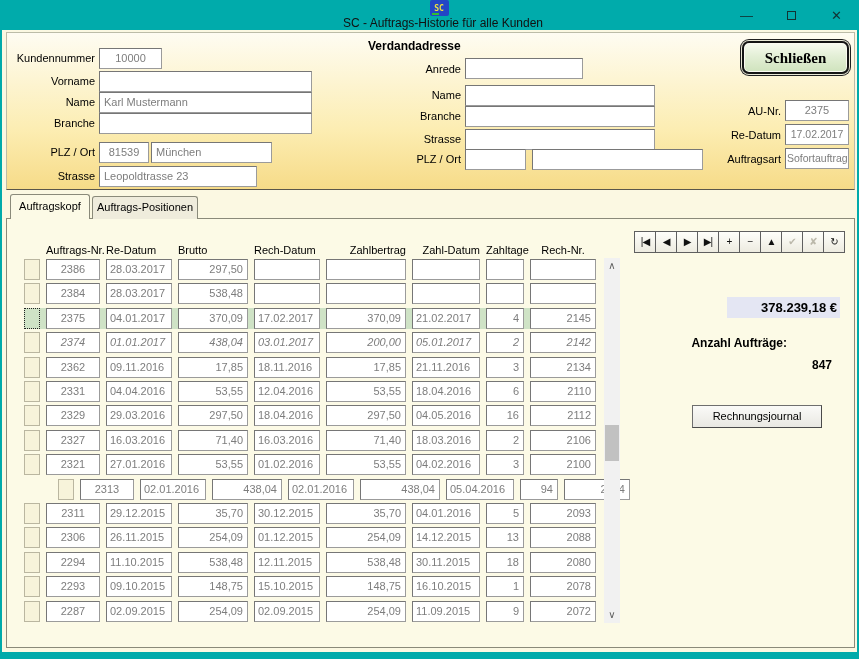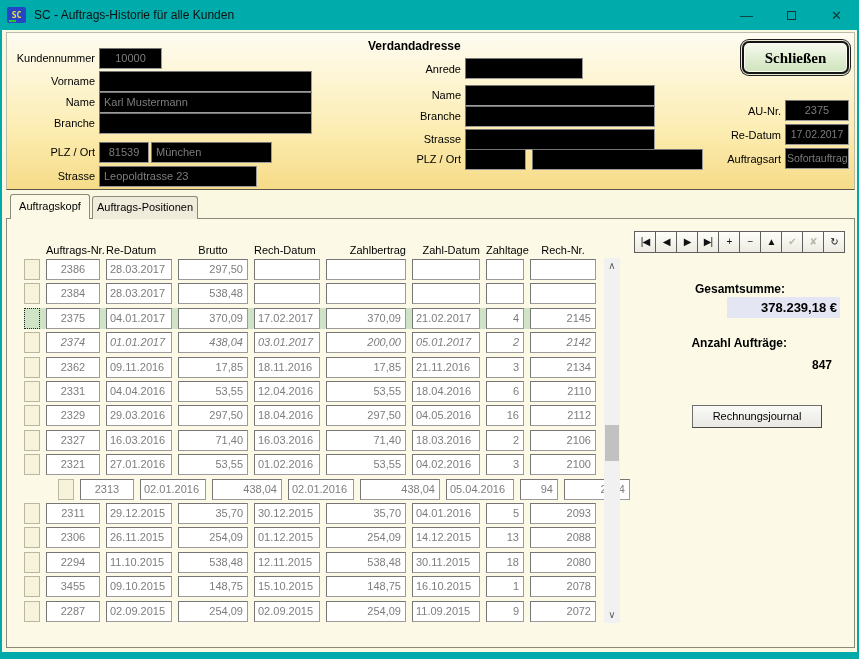--- a/index.html
+++ b/index.html
@@ -5,41 +5,41 @@
   * { margin:0; padding:0; box-sizing:border-box; }
   html,body { width:859px; height:659px; }
   body { font-family:"Liberation Sans", sans-serif; font-size:11px; color:#000; }
 
   .window { width:859px; height:659px; background:#FBF8E2;
             border-left:2px solid #00AAAA; border-right:2px solid #00AAAA;
             border-bottom:7px solid #00AAAA; }
 
   
   .titlebar { height:30px; background:#00ABAB; display:flex; align-items:center;
-              padding-left:7px; position:relative; margin:0 -2px; }
+              padding-left:19px; position:relative; margin:0 -2px;flex-direction:column; }
   .app-icon { width:19px; height:16px; background:#2346C6; border-radius:2px;
               color:#F0E040; font:bold 8px "DejaVu Sans Mono", monospace;
               display:flex; align-items:center; justify-content:center; position:relative; }
   .app-icon::after { content:""; position:absolute; left:2px; bottom:1px; width:7px; height:2px; background:#30C030; }
   .title { margin-left:8px; font-size:12px; color:#111; }
   .winbtns { position:absolute; right:0; top:0; height:30px; display:flex; }
   .winbtn { width:45px; height:30px; display:flex; align-items:center; justify-content:center;
             color:#133; font-size:13px; cursor:default; }
   .maxbox { width:9px; height:9px; border:1px solid #133; display:inline-block; }
 
   
   .content { position:relative; width:855px; height:622px; background:#FBF8E2; overflow:hidden; }
   .abs { position:absolute; }
 
   .top-panel-bg { left:4px; top:2px; width:849px; height:158px;
       background:linear-gradient(#FEFCF2, #FCEDB2 62%, #F6DB88);
       border:1px solid #BCBCA8; border-bottom:1px solid #5A564A; }
 
   .lbl { font-size:11px; color:#000; text-align:right; height:14px; line-height:14px; white-space:nowrap; }
-  .field { height:21px; line-height:19px; background:#000000; color:#7d7d7d;
+  .field { height:21px; line-height:19px; background:#ffffff; color:#7d7d7d;
            border:1px solid #9b9b9b; border-top-color:#767676; border-left-color:#767676;
            font-size:11px; white-space:nowrap; overflow:hidden; }
   .fl { padding-left:4px; }
   .fc { text-align:center; }
   .heading { font-weight:bold; font-size:12px; }
 
   .close-btn { left:740px; top:11px; width:107px; height:33px;
       background:linear-gradient(#F8FBF0, #E3EFD6 45%, #CFE3BD);
       border:2px solid #141414; border-radius:7px;
       box-shadow:0 0 0 1px #E9E9D6, 0 0 0 2px #202020, inset 0 0 0 1px #FAFAF0;
@@ -55,21 +55,21 @@
       background:#FCFAE6; border:1px solid #8a8a7a; z-index:1; }
 
   
   .thead { left:22px; top:214px; display:flex; height:14px; z-index:2; }
   .hcell { font-size:11px; color:#000; white-space:nowrap; }
   .cspacer { width:16px; }
   .c1{width:54px} .c2{width:66px} .c3{width:70px} .c4{width:66px}
   .c5{width:80px} .c6{width:68px} .c7{width:38px} .c8{width:66px}
   .thead > div, .trow > div { margin-left:6px; }
   .thead > .cspacer, .trow > .sel { margin-left:0; }
-  .h1{text-align:center} .h2{text-align:left} .h3{text-align:center} .h4{text-align:left}
+  .h1{text-align:center} .h2{text-align:left} .h3{text-align:left} .h4{text-align:left}
   .h5{text-align:right} .h6{text-align:right} .h7{text-align:center} .h8{text-align:center}
 
   .trow { position:absolute; left:22px; height:21px; display:flex; z-index:2; }
   .trow.selected { background:#CFE3C6; }
   .cell { background:#fff; border:1px solid #9b9b9b; border-top-color:#767676; border-left-color:#767676;
           height:21px; line-height:19px; font-size:11px; color:#7d7d7d; white-space:nowrap; overflow:hidden; }
   .sel { width:16px; background:#F7F3DA; border:1px solid #BAB6A0; }
   .trow.selected .sel { background:#CFE3C6; border:1px dotted #222; }
   .v1{text-align:center} .v2{padding-left:3px} .v3{text-align:right;padding-right:4px}
   .v4{padding-left:3px} .v5{text-align:right;padding-right:4px} .v6{padding-left:3px}
@@ -323,21 +323,21 @@
           <div class="cell v2 c2">11.10.2015</div>
           <div class="cell v3 c3">538,48</div>
           <div class="cell v4 c4">12.11.2015</div>
           <div class="cell v5 c5">538,48</div>
           <div class="cell v6 c6">30.11.2015</div>
           <div class="cell v7 c7">18</div>
           <div class="cell v8 c8">2080</div>
         </div>
         <div class="trow" style="top: 546.2px;">
           <div class="cell sel"></div>
-          <div class="cell v1 c1">3455</div>
+          <div class="cell v1 c1">2293</div>
           <div class="cell v2 c2">09.10.2015</div>
           <div class="cell v3 c3">148,75</div>
           <div class="cell v4 c4">15.10.2015</div>
           <div class="cell v5 c5">148,75</div>
           <div class="cell v6 c6">16.10.2015</div>
           <div class="cell v7 c7">1</div>
           <div class="cell v8 c8">2078</div>
         </div>
         <div class="trow" style="top: 570.6px;">
           <div class="cell sel"></div>
@@ -364,21 +364,20 @@
         <span class="navbtn">▶</span>
         <span class="navbtn">▶|</span>
         <span class="navbtn">+</span>
         <span class="navbtn">−</span>
         <span class="navbtn">▲</span>
         <span class="navbtn disabled">✔</span>
         <span class="navbtn disabled">✘</span>
         <span class="navbtn">↻</span>
       </div>
 
-    <span class="abs sum-label" style="left:620px;top:252px;width:163px">Gesamtsumme:</span>
     <span class="abs total-box">378.239,18 €</span>
 
     <span class="abs sum-label" style="left:620px;top:306px;width:165px">Anzahl Aufträge:</span>
     <span class="abs anzahl-val" style="left:700px;top:328px;width:130px">847</span>
 
     <button class="abs journal-btn">Rechnungsjournal</button>
 
   </div>
 </div>
 

